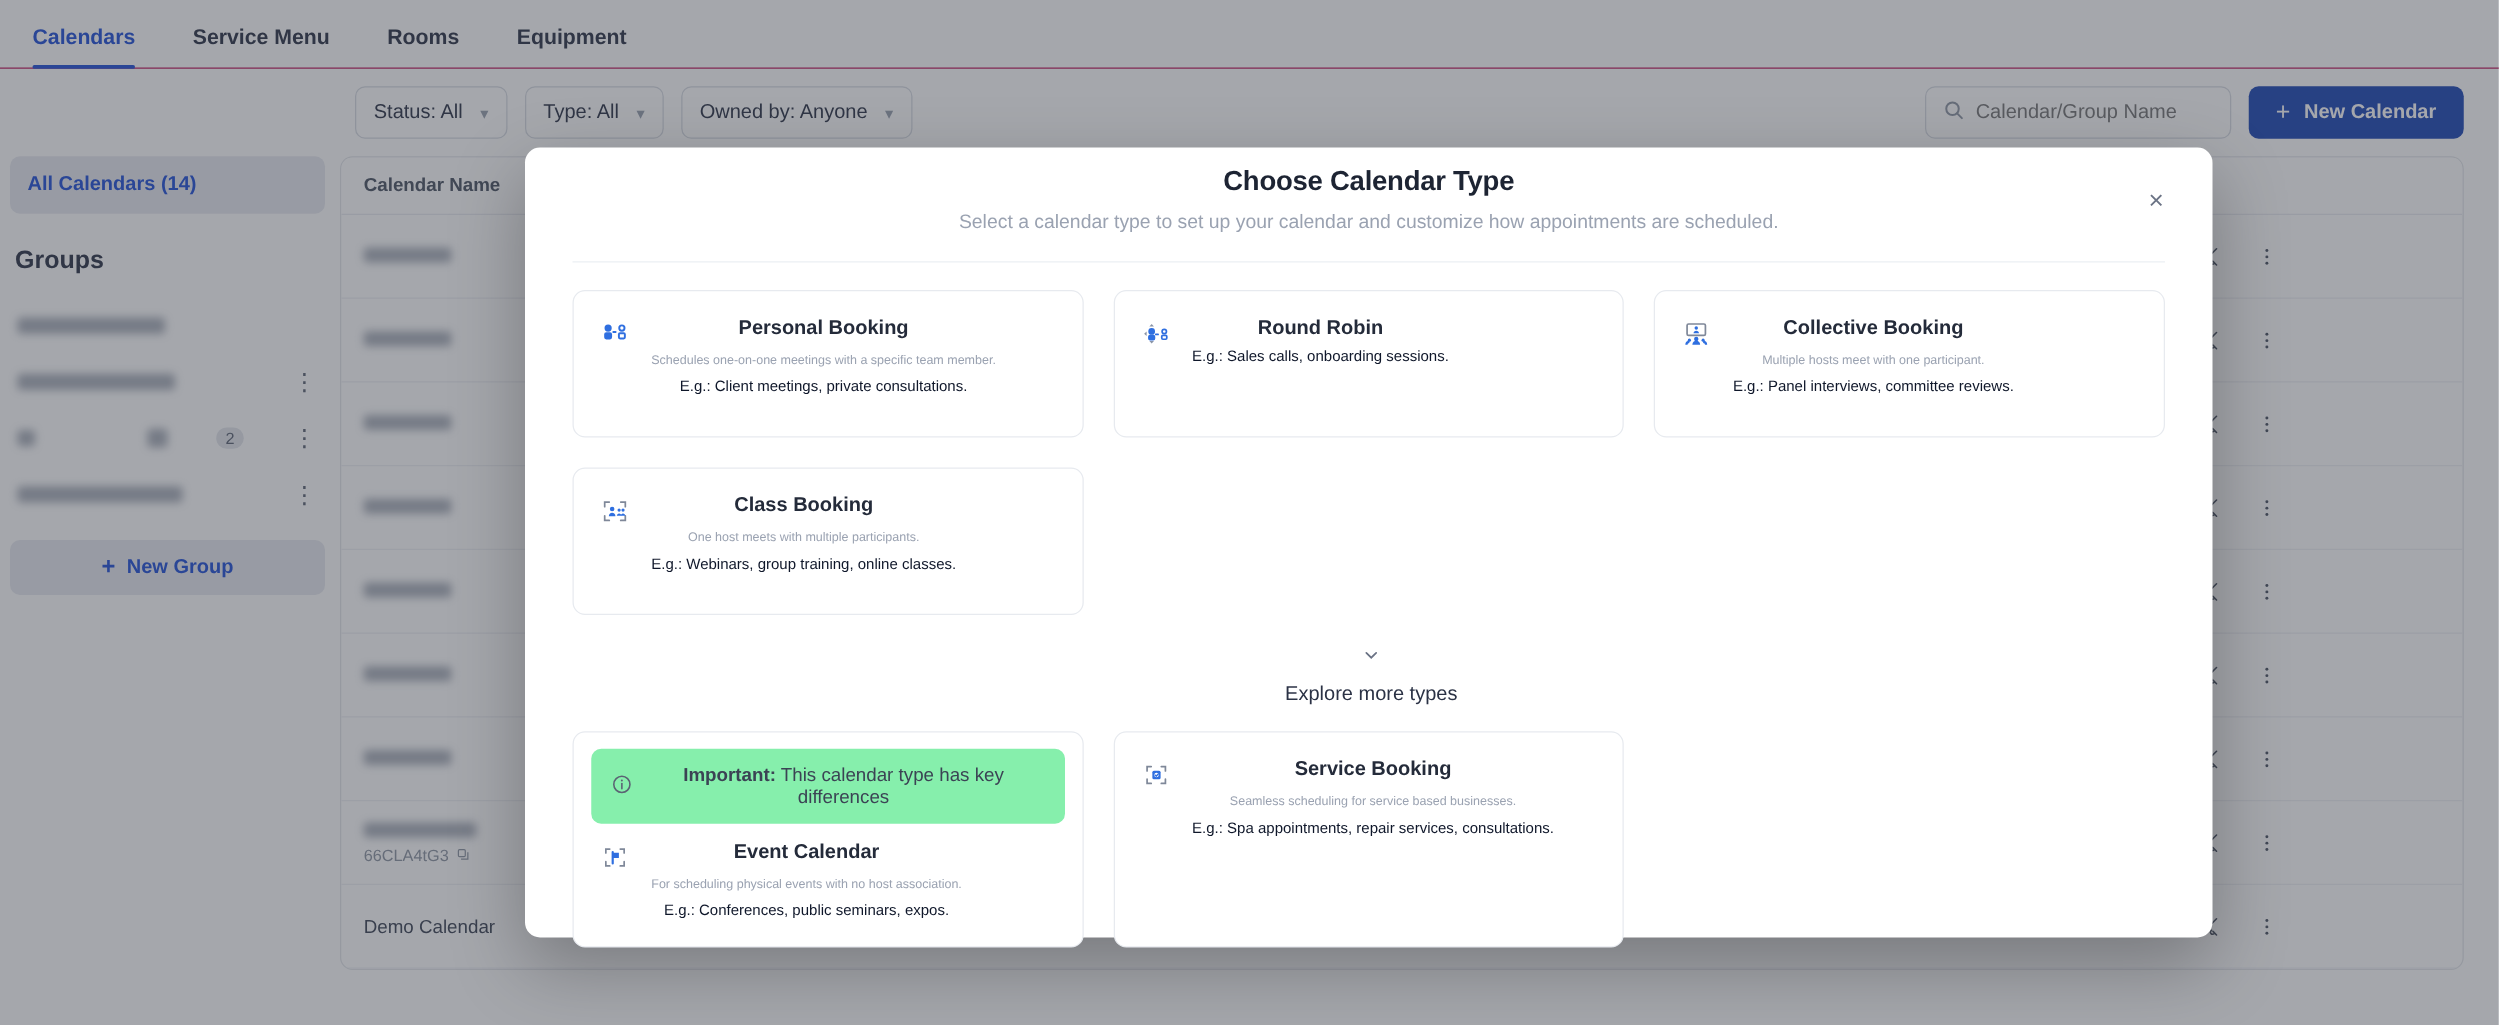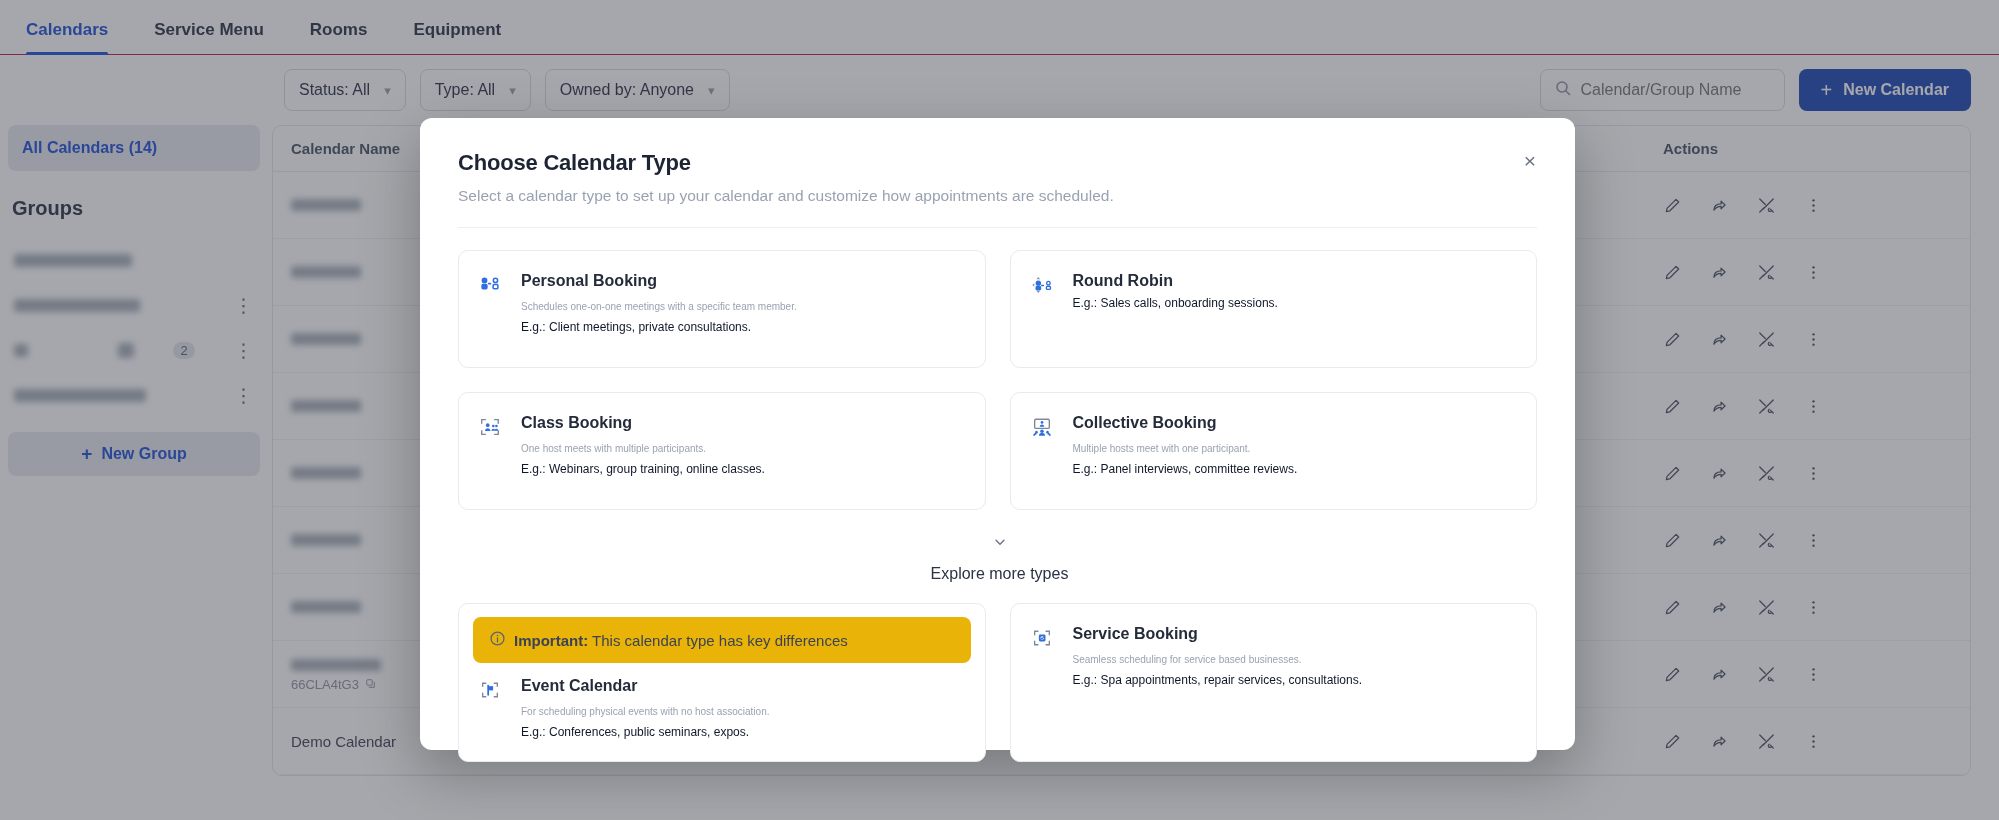--- a/index.html
+++ b/index.html
@@ -93,51 +93,52 @@
     border-radius: 11px; padding: 4px 13px; display: inline-block;
   }
   .acts { display: flex; align-items: center; gap: 28px; color: #4a5262; }
   .acts svg { display: block; }
 
   
   #overlay { position: absolute; inset: 0; background: rgba(55,60,70,.45); }
 
   
   #modal {
-    position: absolute; left: 420px; top: 118px; width: 1155px; height: 632px;
+    position: absolute; left: 420px; top: 118px; width: 1350px; height: 632px;
     background: #fff; border-radius: 12px; box-shadow: 0 22px 60px rgba(0,0,0,.28);
-    padding: 32px 38px 0 38px;
+    padding: 14px 38px 0 38px;
+    text-align: center;
   }
   .modal-title { font-size: 22px; font-weight: 700; color: #1d2433; letter-spacing: -.2px; }
   .modal-sub { font-size: 15.5px; color: #9aa2b1; margin-top: 11px; }
   .modal-rule { height: 1px; background: #eceff3; margin: 22px 0 22px 0; }
   #close-btn {
     position: absolute; right: 30px; top: 28px; width: 30px; height: 30px;
     display: flex; align-items: center; justify-content: center;
     color: #6b7385; font-size: 21px; cursor: pointer;
   }
 
-  .card-grid { display: grid; grid-template-columns: 1fr 1fr; gap: 24px; }
+  .card-grid { display: grid; grid-template-columns: 1fr 1fr 1fr; gap: 24px; }
   .card {
     border: 1px solid #e7eaef; border-radius: 10px; padding: 21px 22px 22px 20px;
     display: flex; gap: 16px; min-height: 118px; background: #fff;
   }
   .card .ico { width: 26px; flex: 0 0 26px; padding-top: 2px; }
   .card-title { font-size: 16px; font-weight: 700; color: #242b3a; }
   .card-desc { font-size: 10px; color: #9aa2b1; margin-top: 9px; line-height: 1.5; }
   .card-eg   { font-size: 12px; color: #0f172a; margin-top: 4px; line-height: 1.5; }
 
   .explore {
     display: flex; align-items: center; gap: 13px; margin: 25px 0 20px 4px;
     font-size: 16px; color: #2b3245; cursor: pointer; flex-direction: column;
   }
   .explore .chev { color: #6b7385; font-size: 14px; }
 
   .note {
-    background: #eab308; border-radius: 8px; padding: 13px 16px; margin: -4px -4px 14px -4px;
+    background: #86efac; border-radius: 8px; padding: 13px 16px; margin: -4px -4px 14px -4px;
     display: flex; align-items: center; gap: 8px; font-size: 15px; color: #3b4354;
   }
   .note b { font-weight: 700; }
   .card.with-note { flex-direction: column; gap: 0; padding: 17px 18px 20px 18px; }
   .note-body { display: flex; gap: 16px; padding-left: 2px; }
 </style>
 </head>
 <body>
 
 <div id="app-root">
@@ -564,39 +565,20 @@
             <rect x="16.8" y="13.4" width="4.4" height="3.4" rx="1"></rect>
           <line x1="11.6" y1="12.6" x2="14.4" y2="12.6" stroke-linecap="round" stroke-dasharray="2 2"></line>
           <path d="M8 3.4 L10 5.6 L6 5.6 Z" fill="#8a94a6" stroke="none"></path>
           <path d="M8 20.6 L6 18.4 L10 18.4 Z" fill="#8a94a6" stroke="none"></path>
           <path d="M1.4 12 L3.6 10 L3.6 14 Z" fill="#8a94a6" stroke="none"></path>
         </svg>
       </span>
       <div>
         <div class="card-title">Round Robin</div>
         <div class="card-eg">E.g.: Sales calls, onboarding sessions.</div>
-      </div>
-    </div>
-
-    <div class="card">
-      <span class="ico">
-        <svg width="22" height="22" viewBox="0 0 24 24" fill="none" stroke="#7f8899" stroke-width="1.5">
-          <path d="M3 8V4h4M21 8V4h-4M3 16v4h4M21 16v4h-4" stroke-linecap="round"></path>
-          <circle cx="9.5" cy="10" r="2" fill="#2f6fe0" stroke="none"></circle>
-          <path d="M6.6 16.4c0-1.8 1.3-3 2.9-3s2.9 1.2 2.9 3z" fill="#2f6fe0" stroke="none"></path>
-          <circle cx="15.6" cy="11" r="1.4" fill="#2f6fe0" stroke="none"></circle>
-          <circle cx="19" cy="11" r="1.4" fill="#2f6fe0" stroke="none"></circle>
-          <path d="M13.6 16c0-1.3 .9-2.1 2-2.1s2 .8 2 2.1z" fill="#2f6fe0" stroke="none"></path>
-          <path d="M17 16c0-1.3 .9-2.1 2-2.1s2 .8 2 2.1z" fill="#2f6fe0" stroke="none"></path>
-        </svg>
-      </span>
-      <div>
-        <div class="card-title">Class Booking</div>
-        <div class="card-desc">One host meets with multiple participants.</div>
-        <div class="card-eg">E.g.: Webinars, group training, online classes.</div>
       </div>
     </div>
 
     <div class="card">
       <span class="ico">
         <svg width="22" height="22" viewBox="0 0 24 24" fill="none" stroke="#7f8899" stroke-width="1.5">
           <rect x="4" y="3.5" width="16" height="10" rx="1.3"></rect>
           <circle cx="12" cy="7" r="1.5" fill="#2f6fe0" stroke="none"></circle>
           <path d="M9.6 11.6c0-1.4 1.1-2.3 2.4-2.3s2.4 .9 2.4 2.3z" fill="#2f6fe0" stroke="none"></path>
           <circle cx="12" cy="16.6" r="1.9" fill="#2f6fe0" stroke="none"></circle>
@@ -606,20 +588,39 @@
           <circle cx="18" cy="17.6" r="1.4" fill="#2f6fe0" stroke="none"></circle>
           <path d="M20.6 21.5c0-1.4-1.1-2.4-2.6-2.4" fill="none" stroke="#2f6fe0" stroke-width="1.9"></path>
         </svg>
       </span>
       <div>
         <div class="card-title">Collective Booking</div>
         <div class="card-desc">Multiple hosts meet with one participant.</div>
         <div class="card-eg">E.g.: Panel interviews, committee reviews.</div>
       </div>
     </div>
+
+    <div class="card">
+      <span class="ico">
+        <svg width="22" height="22" viewBox="0 0 24 24" fill="none" stroke="#7f8899" stroke-width="1.5">
+          <path d="M3 8V4h4M21 8V4h-4M3 16v4h4M21 16v4h-4" stroke-linecap="round"></path>
+          <circle cx="9.5" cy="10" r="2" fill="#2f6fe0" stroke="none"></circle>
+          <path d="M6.6 16.4c0-1.8 1.3-3 2.9-3s2.9 1.2 2.9 3z" fill="#2f6fe0" stroke="none"></path>
+          <circle cx="15.6" cy="11" r="1.4" fill="#2f6fe0" stroke="none"></circle>
+          <circle cx="19" cy="11" r="1.4" fill="#2f6fe0" stroke="none"></circle>
+          <path d="M13.6 16c0-1.3 .9-2.1 2-2.1s2 .8 2 2.1z" fill="#2f6fe0" stroke="none"></path>
+          <path d="M17 16c0-1.3 .9-2.1 2-2.1s2 .8 2 2.1z" fill="#2f6fe0" stroke="none"></path>
+        </svg>
+      </span>
+      <div>
+        <div class="card-title">Class Booking</div>
+        <div class="card-desc">One host meets with multiple participants.</div>
+        <div class="card-eg">E.g.: Webinars, group training, online classes.</div>
+      </div>
+    </div>
   </div>
 
   <div class="explore">
     <span class="chev">
       <svg width="14" height="14" viewBox="0 0 16 16" fill="none" stroke="#6b7385" stroke-width="1.6" stroke-linecap="round">
           <polyline points="3.5,6 8,10.5 12.5,6"></polyline>
         </svg>
     </span>
     <span>Explore more types</span>
   </div>

